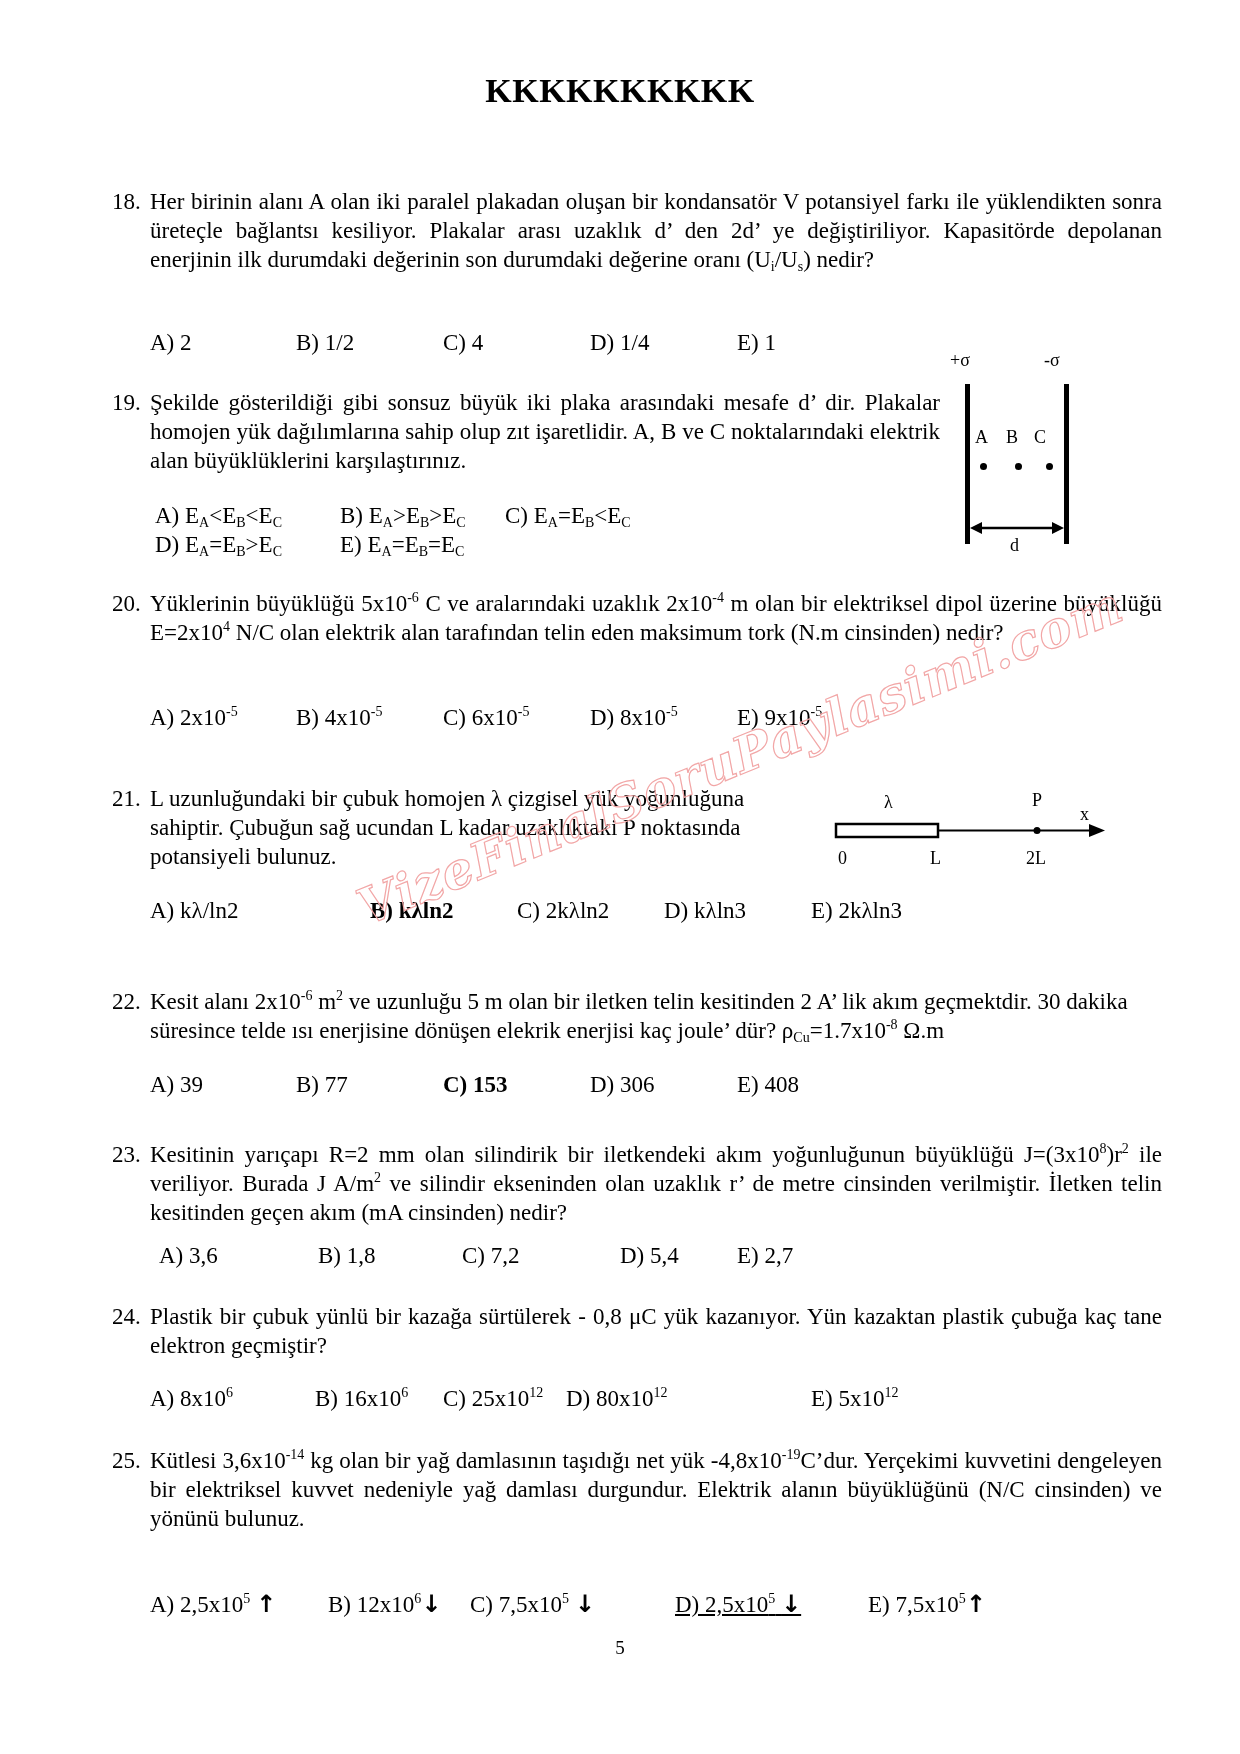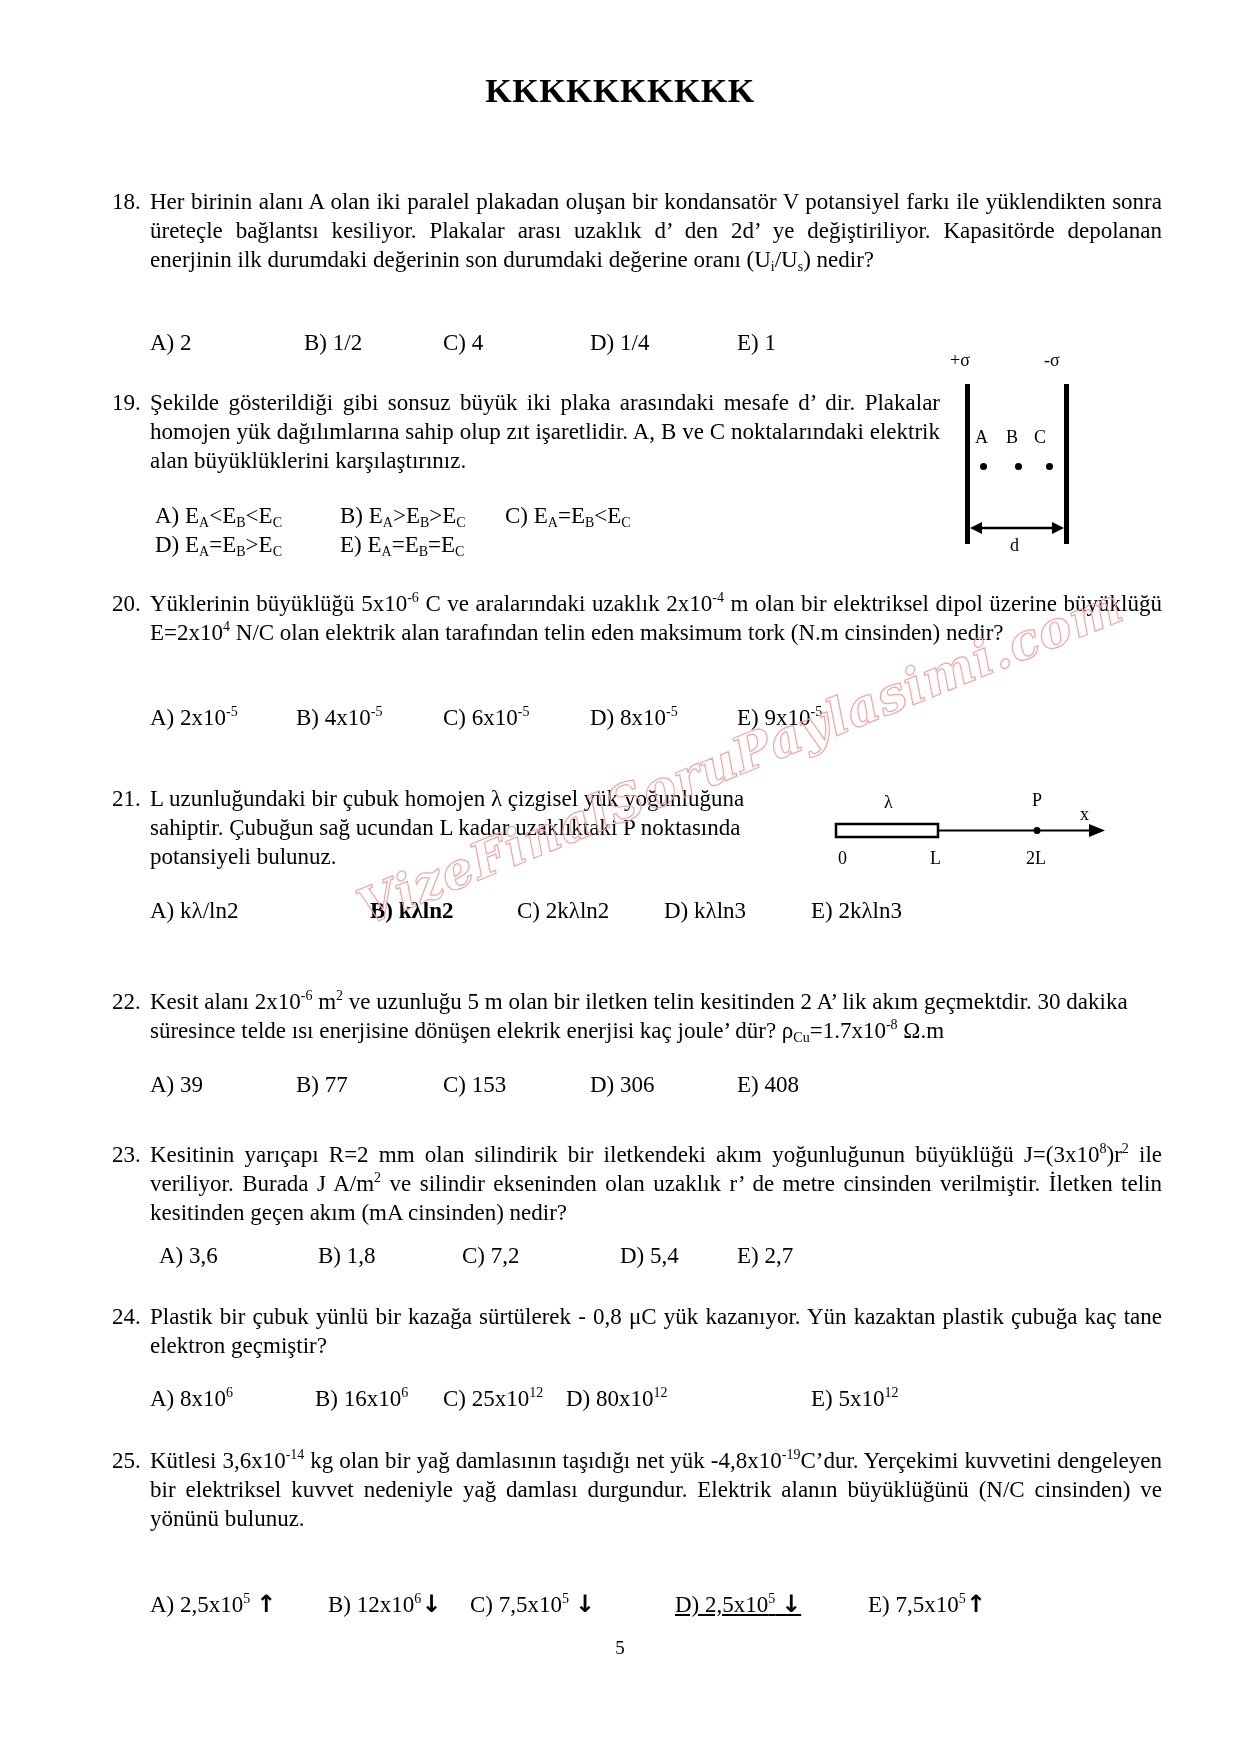--- a/index.html
+++ b/index.html
@@ -24,21 +24,21 @@
 </head>
 <body>
 
 <div class="abs title">KKKKKKKKKK</div>
 
 <div class="q" style="top:187px; width:1050px;">
   <span class="qnum">18.</span>
   <div class="qtext"><span>Her birinin alanı A olan iki paralel plakadan oluşan bir kondansatör V potansiyel farkı ile yüklendikten sonra üreteçle bağlantsı kesiliyor. Plakalar arası uzaklık d’ den 2d’ ye değiştiriliyor. Kapasitörde depolanan enerjinin ilk durumdaki değerinin son durumdaki değerine oranı (U</span><sub>i</sub><span>/U</span><sub>s</sub><span>) nedir?</span></div>
 </div>
 <div class="opt" style="left:150px; top:330px;">A)  2</div>
-<div class="opt" style="left:304px; top:330px;">B) 1/2</div>
+<div class="opt" style="left:296px; top:330px;">B) 1/2</div>
 <div class="opt" style="left:443px; top:330px;">C) 4</div>
 <div class="opt" style="left:590px; top:330px;">D) 1/4</div>
 <div class="opt" style="left:737px; top:330px;">E) 1</div>
 
 <div class="q" style="top:388px; width:828px;">
   <span class="qnum">19.</span>
   <div class="qtext">Şekilde gösterildiği gibi sonsuz büyük iki plaka arasındaki mesafe d’ dir. Plakalar homojen yük dağılımlarına sahip olup zıt işaretlidir. A, B ve C noktalarındaki  elektrik alan büyüklüklerini karşılaştırınız.</div>
 </div>
 <div class="opt" id="q19-opt-0" style="left:155px; top:503px;"><span>A) </span><span>E</span><sub>A</sub><span>&lt;E</span><sub>B</sub><span>&lt;E</span><sub>C</sub></div>
 <div class="opt" id="q19-opt-1" style="left:340px; top:503px;"><span>B) </span><span>E</span><sub>A</sub><span>&gt;E</span><sub>B</sub><span>&gt;E</span><sub>C</sub></div>
@@ -99,21 +99,21 @@
   <span class="diag-label" style="left:100px; top:58px;">L</span>
   <span class="diag-label" style="left:196px; top:58px;">2L</span>
 </div>
 
 <div class="q" style="top:987px; width:1050px;">
   <span class="qnum">22.</span>
   <div class="qtext" style="text-align:left;"><span>Kesit alanı 2x10</span><sup>-6</sup><span> m</span><sup>2</sup><span> ve uzunluğu 5 m olan bir iletken telin kesitinden 2 A’ lik akım geçmektdir.  30 dakika süresince telde ısı enerjisine dönüşen elekrik enerjisi kaç joule’ dür? ρ</span><sub>Cu</sub><span>=1.7x10</span><sup>-8</sup><span> Ω.m</span></div>
 </div>
 <div class="opt" style="left:150px; top:1072px;">A) 39</div>
 <div class="opt" style="left:296px; top:1072px;">B) 77</div>
-<div class="opt" style="left:443px; top:1072px;">C) 153</div>
+<div class="opt" style="left:443px; top:1072px;font-weight:bold;">C) 153</div>
 <div class="opt" style="left:590px; top:1072px;">D) 306</div>
 <div class="opt" style="left:737px; top:1072px;">E) 408</div>
 
 <div class="q" style="top:1140px; width:1050px;">
   <span class="qnum">23.</span>
   <div class="qtext"><span>Kesitinin yarıçapı R=2 mm olan silindirik bir iletkendeki akım yoğunluğunun büyüklüğü J=(3x10</span><sup>8</sup><span>)r</span><sup>2</sup><span> ile veriliyor. Burada J A/m</span><sup>2</sup><span> ve silindir ekseninden olan uzaklık r’ de metre cinsinden verilmiştir. İletken telin kesitinden geçen akım (mA cinsinden) nedir?</span></div>
 </div>
 <div class="opt" style="left:159px; top:1243px;">A)  3,6</div>
 <div class="opt" style="left:318px; top:1243px;">B) 1,8</div>
 <div class="opt" style="left:462px; top:1243px;">C) 7,2</div>

